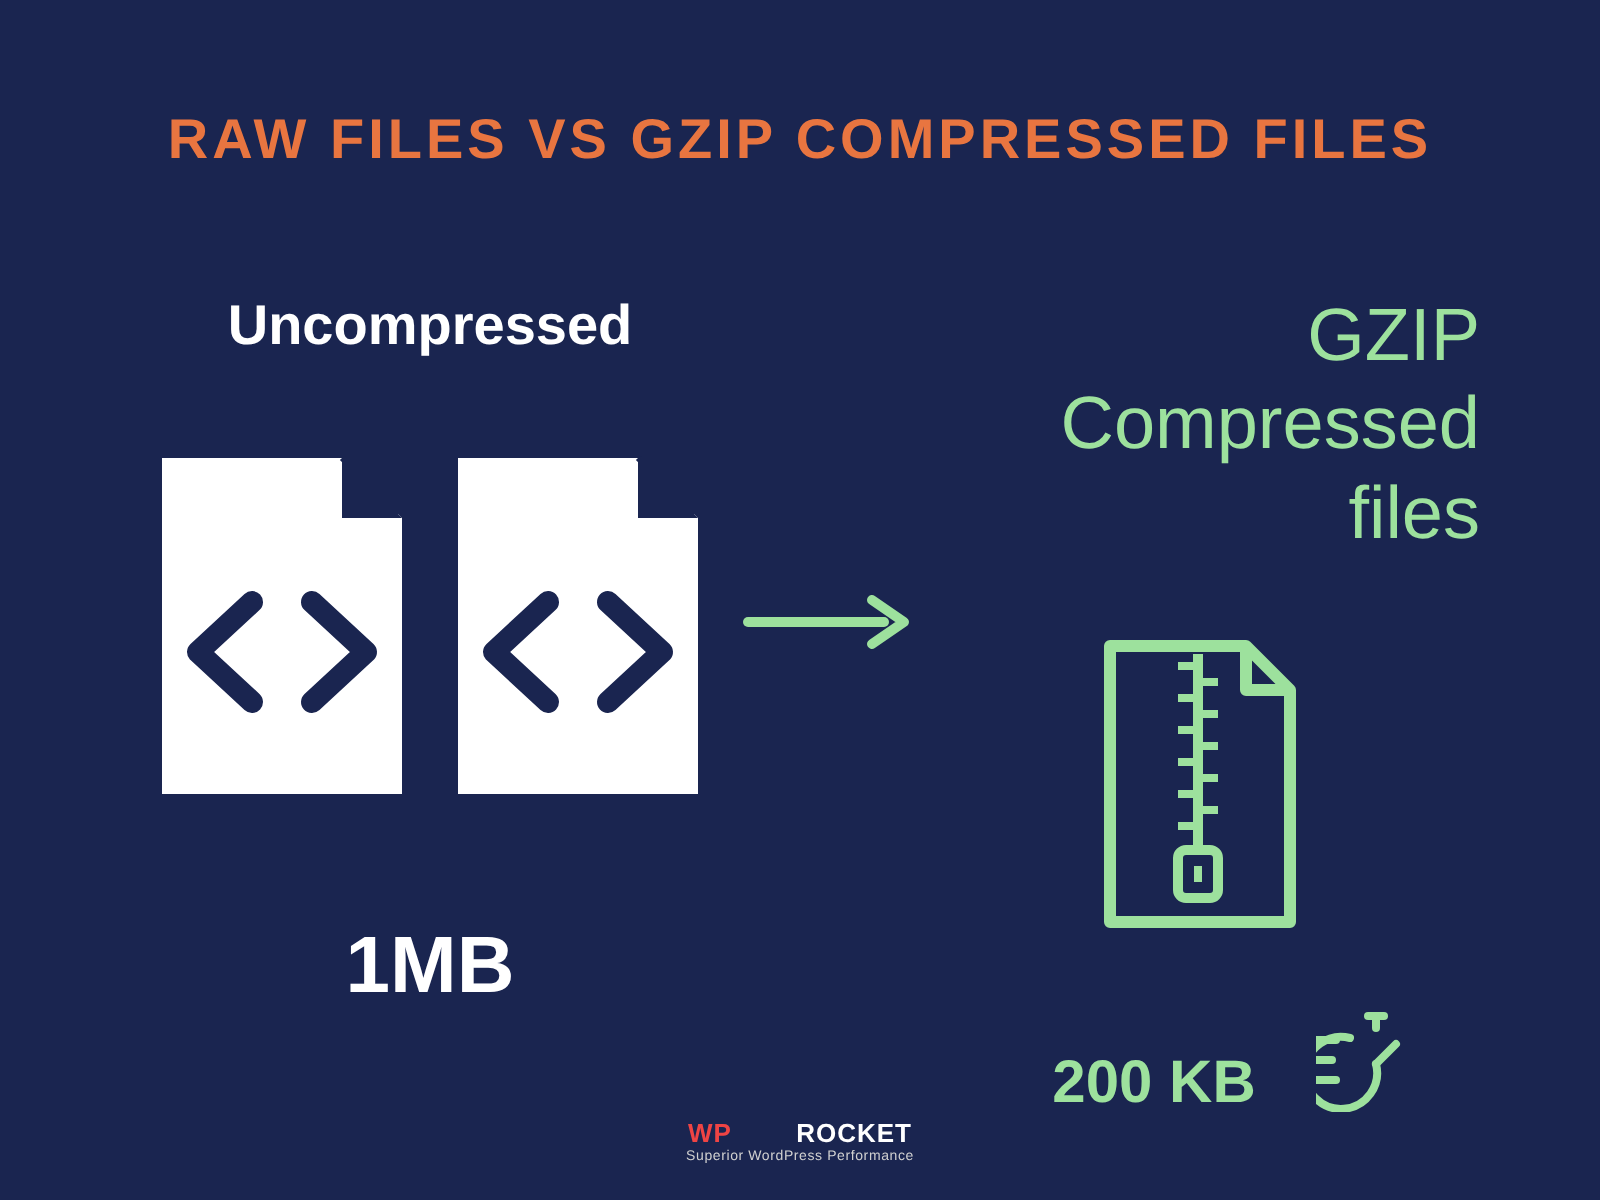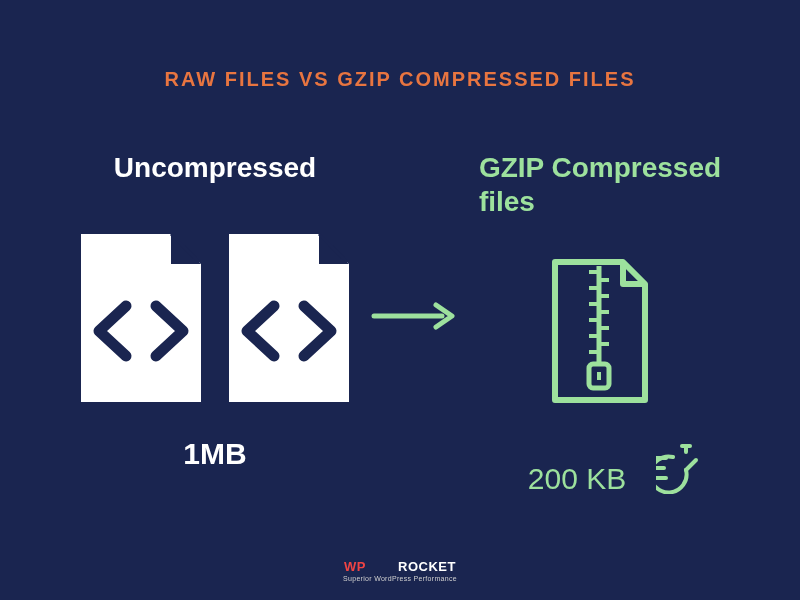--- a/index.html
+++ b/index.html
@@ -7,24 +7,24 @@
       width: 800px;
       height: 600px;
       background: #1a2550;
       font-family: Arial, sans-serif;
       position: relative;
       overflow: hidden;
     }
     .title {
       text-align: center;
       color: #e87540;
-      font-size: 20px;
+      font-size: 28px;
       font-weight: bold;
       letter-spacing: 2px;
-      padding-top: 68px;
+      padding-top: 54px;
     }
     .container {
       display: flex;
       justify-content: space-between;
       align-items: flex-start;
       padding: 60px 60px 0;
     }
     .left-col, .right-col {
       display: flex;
       flex-direction: column;
@@ -34,54 +34,54 @@
     .right-col { width: 280px; }
     .subtitle-left {
       color: #ffffff;
       font-size: 28px;
       font-weight: bold;
       text-align: center;
       line-height: 1.2;
     }
     .subtitle-right {
       color: #9de19d;
-      font-size: 28px;
-      font-weight: bold;
-      text-align: left;
+      font-size: 37px;
+      font-weight: normal;
+      text-align: right;
       line-height: 1.2;
     }
     .files-row {
       display: flex;
       gap: 8px;
       margin-top: 30px;
     }
     .arrow-box {
       margin-top: 150px;
     }
     .size-left {
       color: #ffffff;
-      font-size: 30px;
+      font-size: 40px;
       font-weight: bold;
-      margin-top: 12px;
+      margin-top: 40px;
     }
     .zip-wrap {
       margin-top: 38px;
     }
     .bottom-right-row {
       display: flex;
       align-items: center;
       gap: 30px;
       margin-top: 28px;
       position: relative;
       left: 20px;
     }
     .size-right {
       color: #9de19d;
       font-size: 30px;
-      font-weight: normal;
+      font-weight: bold;
       margin-top: 22px;
     }
     .footer {
       position: absolute;
       bottom: 18px;
       left: 50%;
       transform: translateX(-50%);
       text-align: center;
     }
     .footer-brand {

